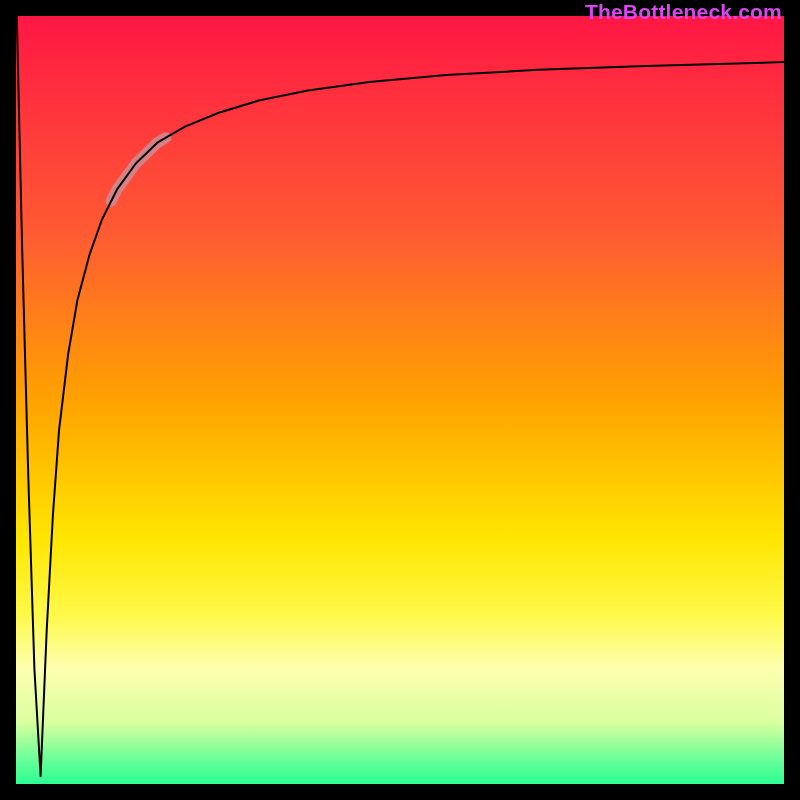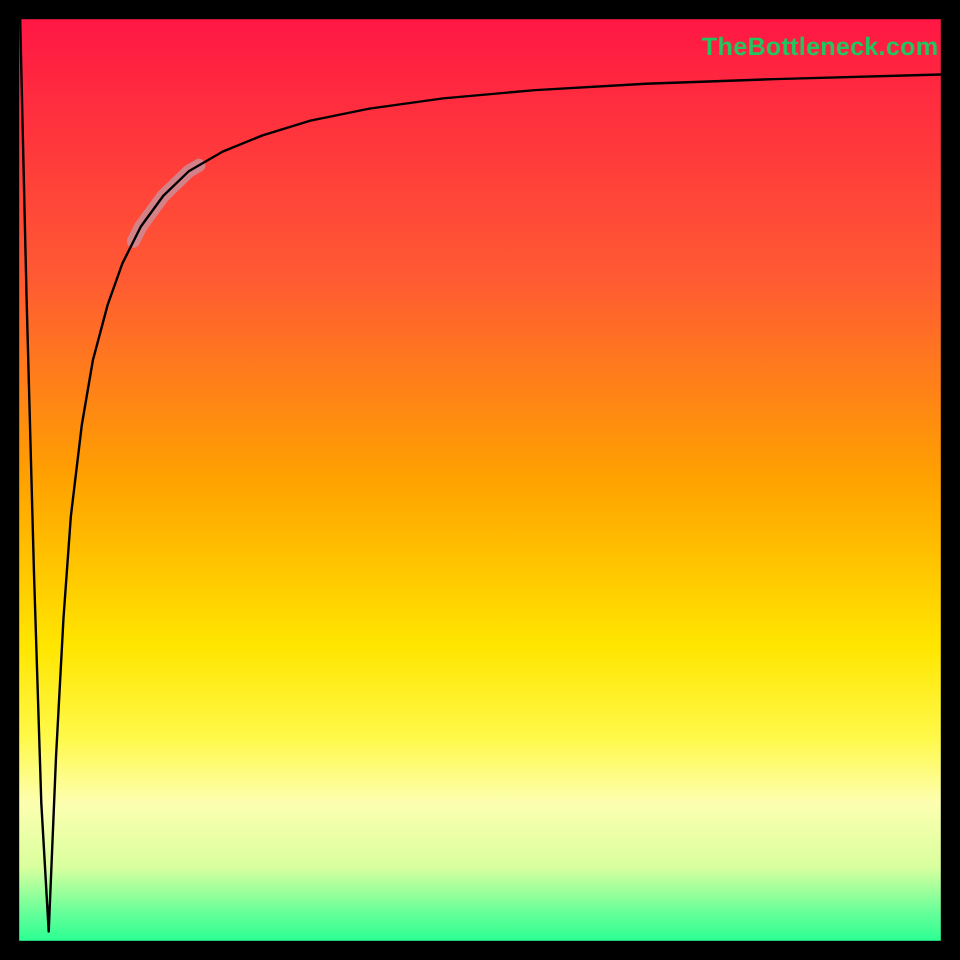--- a/index.html
+++ b/index.html
@@ -26,23 +26,22 @@
     height: 768px;
     
   }
   .watermark {
     position: absolute;
     top: 0px;
     right: 18px;
     font-family: Arial, Helvetica, sans-serif;
     font-size: 21px;
     font-weight: 600;
-    color: #22c55e;
+    color: #d946ef;
     letter-spacing: 0.2px;
-    margin-top: 28px;
   }
   svg.curve {
     position: absolute;
     left: 16px;
     top: 16px;
     width: 768px;
     height: 768px;
     overflow: visible;
   }
   .curve-path {

